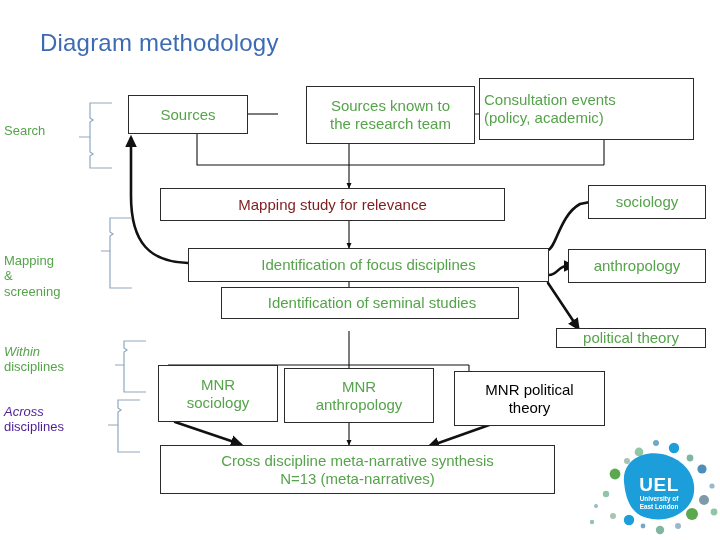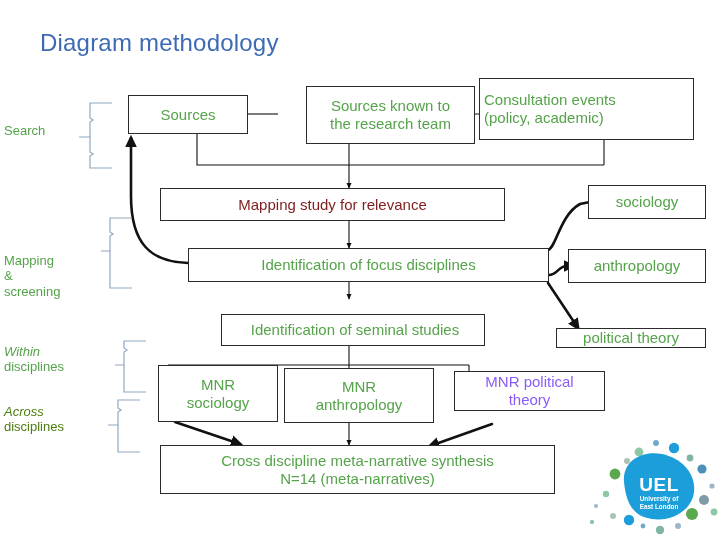--- a/index.html
+++ b/index.html
@@ -171,53 +171,53 @@
   </svg>
 
   <div class="stage-label" style="left: 4px; top: 123px; width: 95px; color: rgb(85, 163, 74);">Search</div>
 
   <div class="stage-label" style="left: 4px; top: 225px; width: 95px; color: rgb(85, 163, 74); margin-top: 28px;">Mapping
 &amp;
 screening</div>
 
   <div class="stage-label italic-first" style="left: 4px; top: 344px; width: 105px; color: rgb(85, 163, 74);"><span class="it">Within</span><br><span>disciplines</span></div>
 
-  <div class="stage-label italic-first" style="left: 4px; top: 404px; width: 105px; color: #4d7c0f;"><span class="it">Across</span><br><span>disciplines</span></div>
+  <div class="stage-label italic-first" style="left: 4px; top: 404px; width: 105px; color: #4c1d95;"><span class="it">Across</span><br><span>disciplines</span></div>
 
   <div class="node" style="left: 128px; top: 95px; width: 120px; height: 39px; color: rgb(85, 163, 74); border-color: rgb(43, 43, 43);">Sources</div>
 
   <div class="node" style="left: 278px; top: 86px; width: 169px; height: 58px; white-space: pre-line; color: rgb(85, 163, 74); border-color: rgb(43, 43, 43); margin-left: 28px;">Sources known to
 the research team</div>
 
   <div class="node" style="left: 479px; top: 78px; width: 215px; height: 62px; white-space: pre-line; justify-content: flex-start; text-align: left; padding-left: 4px; color: rgb(85, 163, 74); border-color: rgb(43, 43, 43);">Consultation events
 (policy, academic)</div>
 
   <div class="node" style="left: 160px; top: 188px; width: 345px; height: 33px; color: #7f1d1d; border-color: rgb(43, 43, 43);">Mapping study for relevance</div>
 
   <div class="node" style="left: 188px; top: 248px; width: 361px; height: 34px; color: rgb(85, 163, 74); border-color: rgb(43, 43, 43); text-align: right;">Identification of focus disciplines</div>
 
-  <div class="node" style="left: 221px; top: 314px; width: 264px; height: 32px; color: rgb(85, 163, 74); border-color: rgb(43, 43, 43); padding-left: 8px;">Identification of seminal studies</div>
+  <div class="node" style="left: 221px; top: 287px; width: 298px; height: 32px; color: rgb(85, 163, 74); border-color: rgb(43, 43, 43); padding-left: 8px;">Identification of seminal studies</div>
 
   <div class="node" style="left: 588px; top: 185px; width: 118px; height: 34px; color: rgb(85, 163, 74); border-color: rgb(43, 43, 43);">sociology</div>
 
   <div class="node" style="left: 568px; top: 249px; width: 138px; height: 34px; color: rgb(85, 163, 74); border-color: rgb(43, 43, 43);">anthropology</div>
 
   <div class="node" style="left: 556px; top: 328px; width: 150px; height: 20px; color: rgb(85, 163, 74); border-color: rgb(43, 43, 43);">political theory</div>
 
   <div class="node" style="left: 158px; top: 365px; width: 120px; height: 57px; white-space: pre-line; color: rgb(85, 163, 74); border-color: rgb(43, 43, 43);">MNR
 sociology</div>
 
   <div class="node" style="left: 284px; top: 368px; width: 150px; height: 55px; white-space: pre-line; color: rgb(85, 163, 74); border-color: rgb(43, 43, 43);">MNR
 anthropology</div>
 
-  <div class="node" style="left: 454px; top: 371px; width: 151px; height: 40px; white-space: pre-line; color: #8b5cf6; border-color: rgb(43, 43, 43);">MNR political
+  <div class="node" style="left: 454px; top: 371px; width: 151px; height: 55px; white-space: pre-line; color: #000000; border-color: rgb(43, 43, 43);">MNR political
 theory</div>
 
   <div class="node" style="left: 160px; top: 445px; width: 395px; height: 49px; white-space: pre-line; color: rgb(85, 163, 74); border-color: rgb(43, 43, 43);">Cross discipline meta-narrative synthesis
-N=14 (meta-narratives)</div>
+N=13 (meta-narratives)</div>
 
   <svg id="logo" viewBox="0 0 134 106" xmlns="http://www.w3.org/2000/svg">
 
     <g>
       <circle cx="20" cy="60" r="3.2" fill="#8FC6A6"></circle>
       <circle cx="10" cy="72" r="2.0" fill="#9BB7C9"></circle>
       <circle cx="29" cy="40" r="5.4" fill="#5BA84E"></circle>
       <circle cx="41" cy="27" r="3.0" fill="#A9C4B2"></circle>
       <circle cx="53" cy="18" r="4.4" fill="#8FC6A6"></circle>
       <circle cx="70" cy="9" r="3.0" fill="#6FA9C9"></circle>

